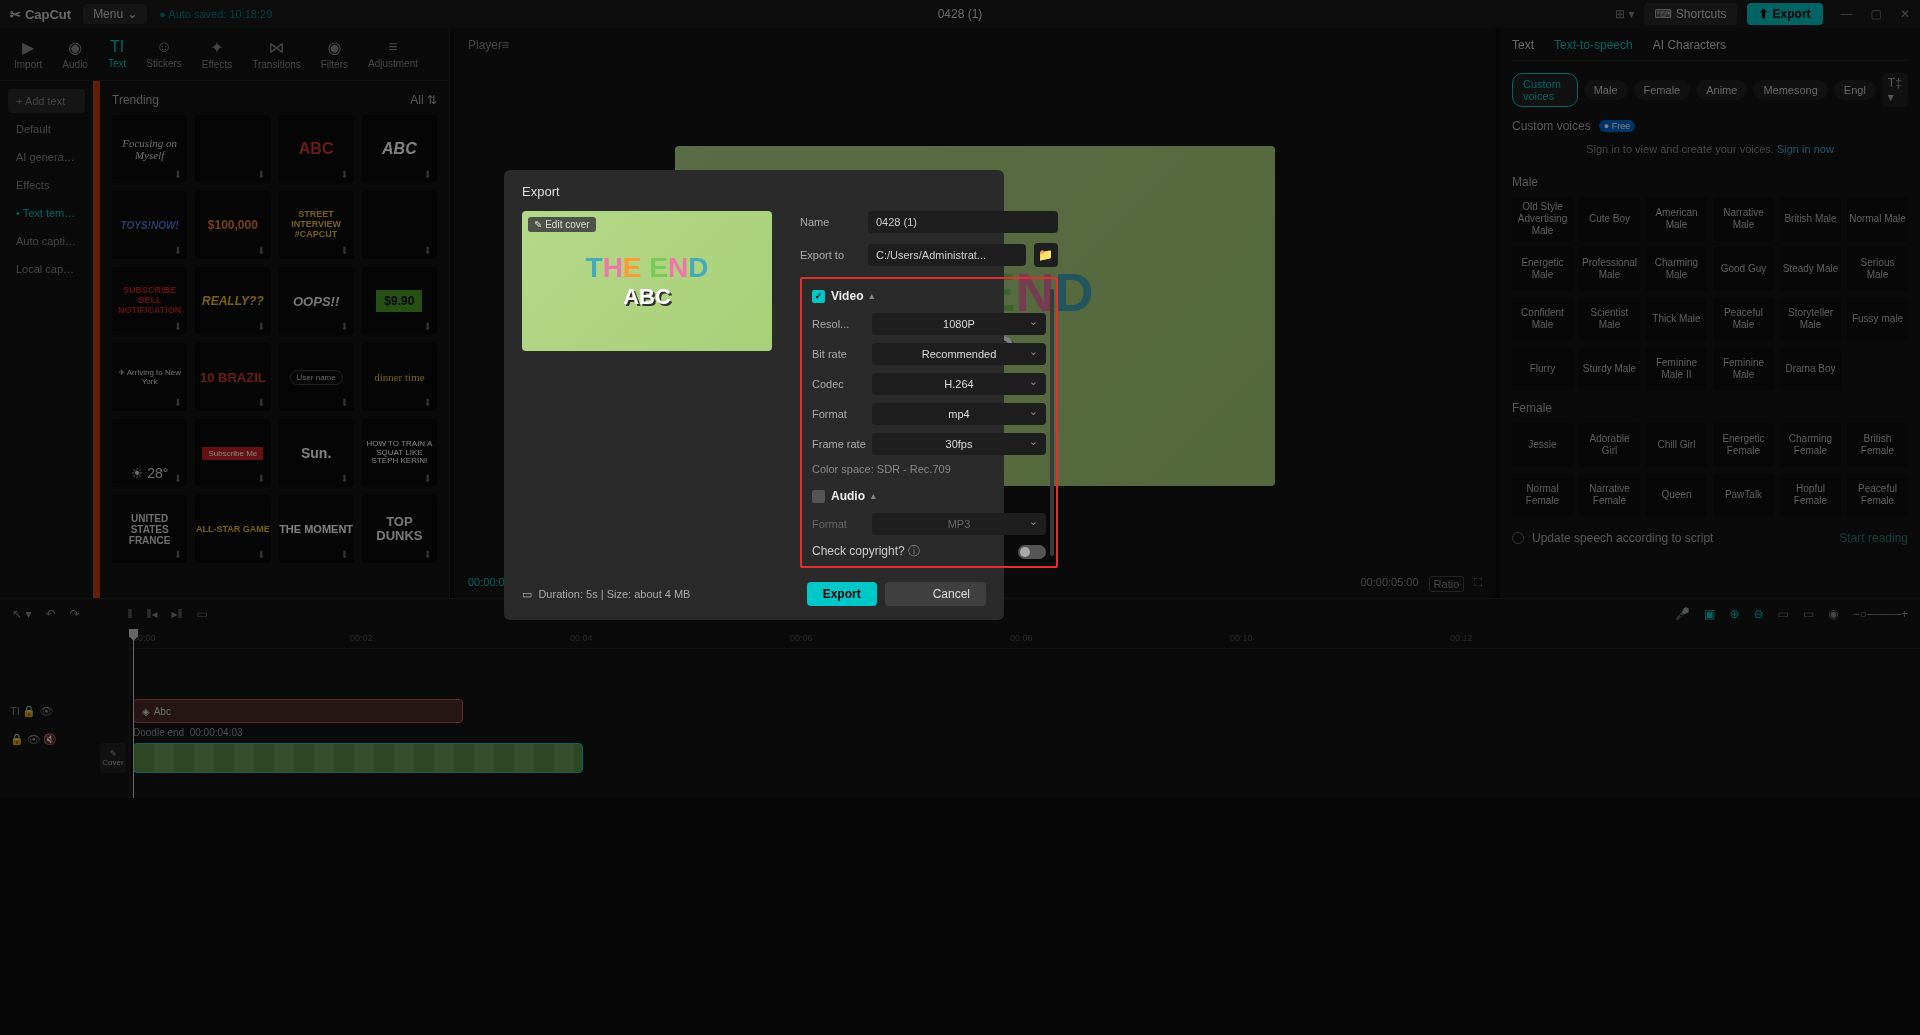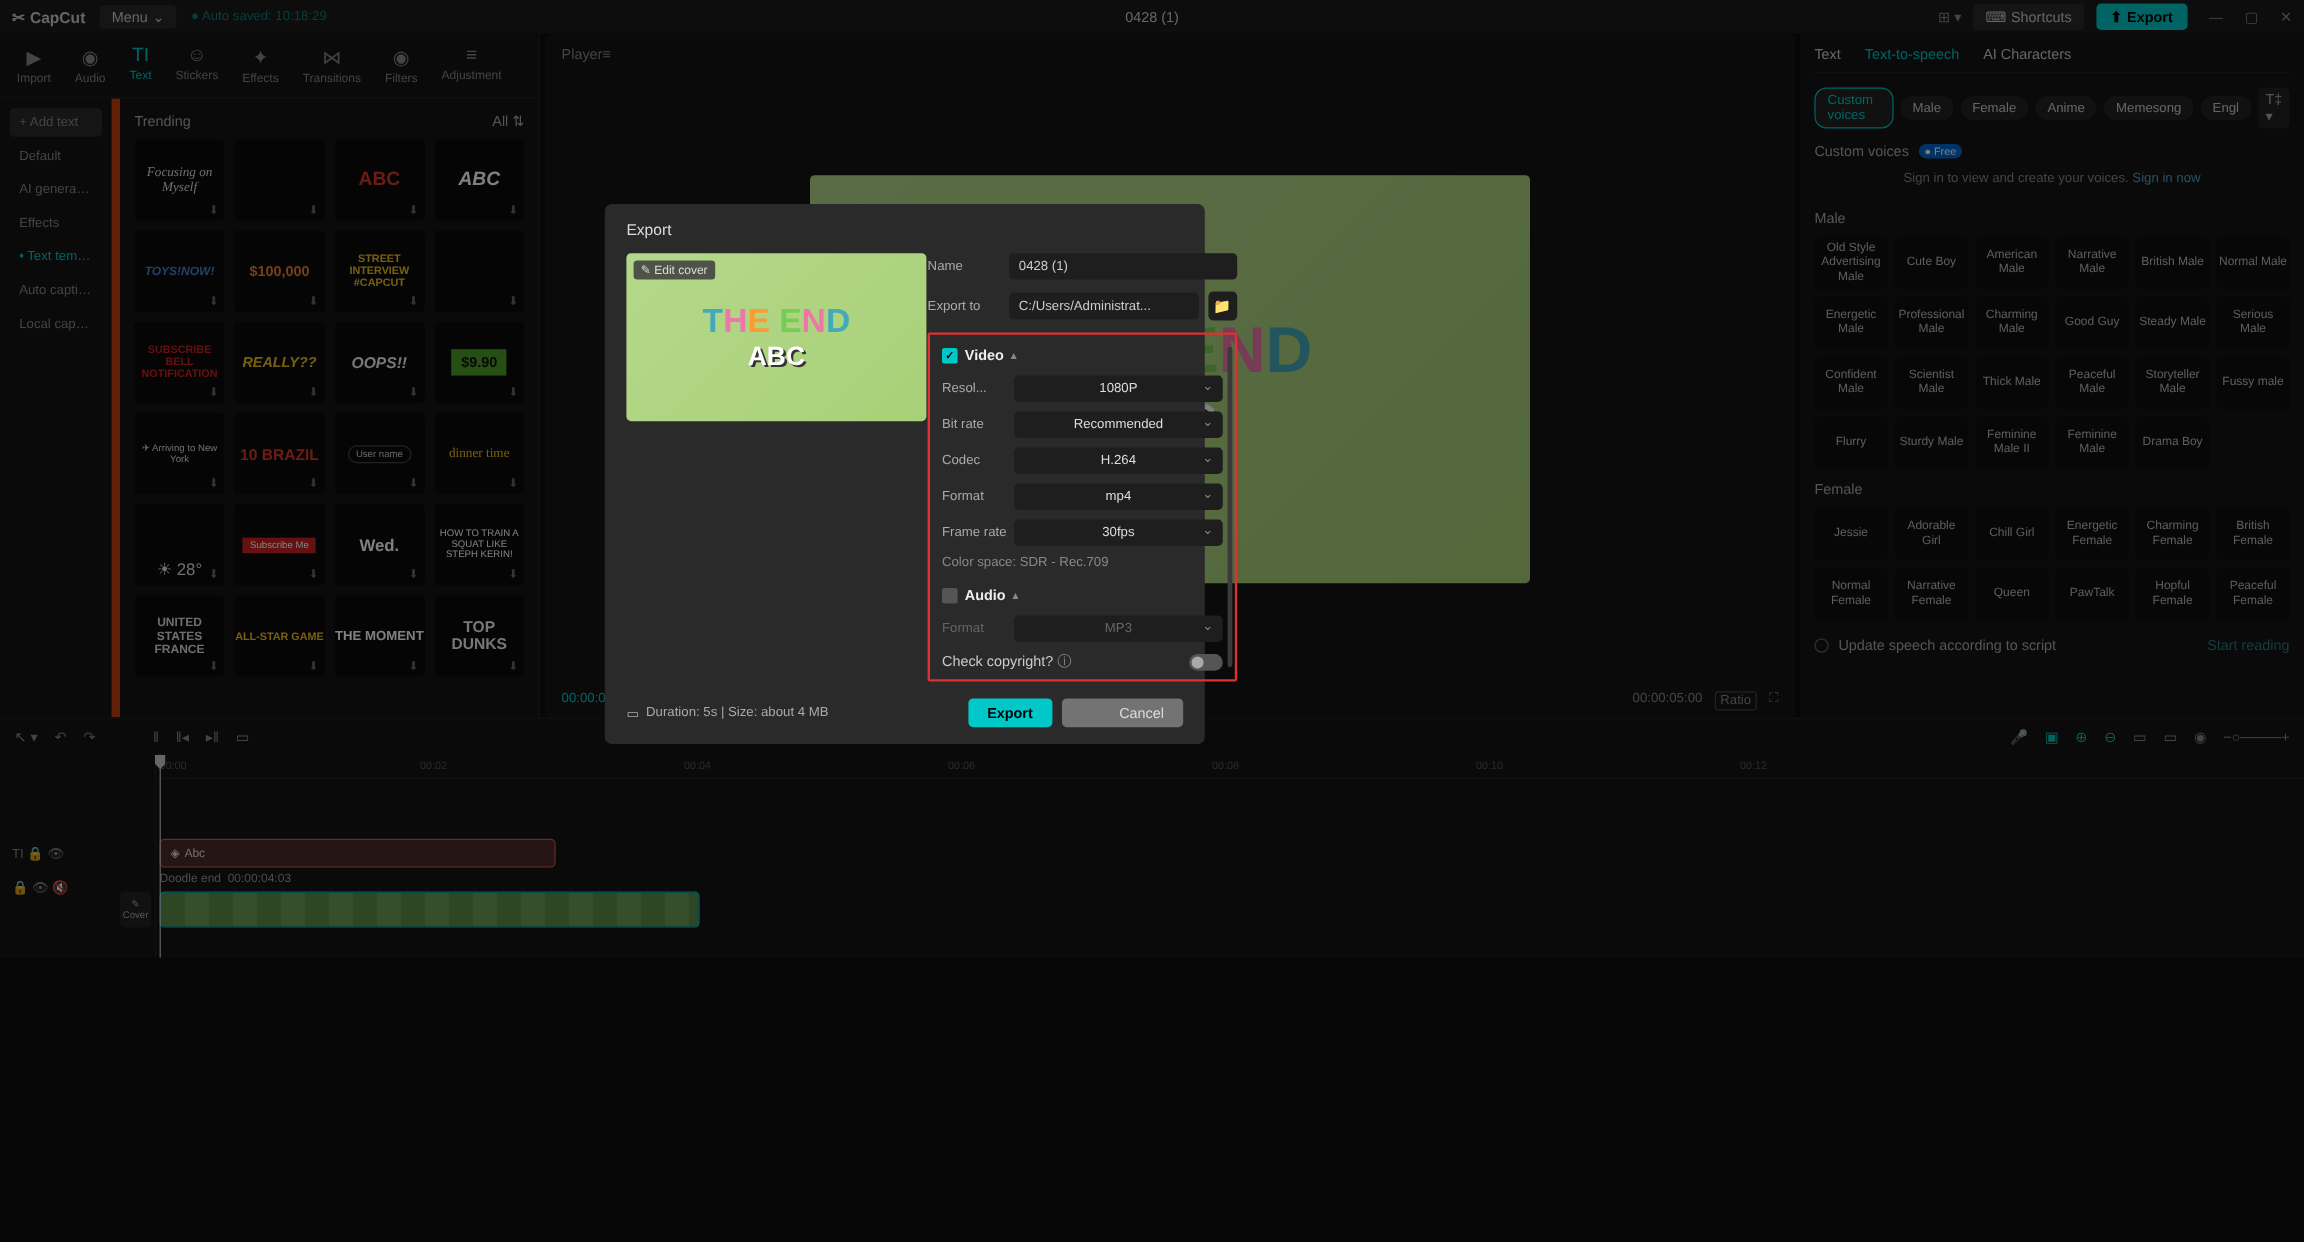--- a/index.html
+++ b/index.html
@@ -100,21 +100,21 @@
 .tl-tick { position: absolute; color: #555; font-size: 9px; top: 4px; }
 .tl-playhead { position: absolute; left: 3px; top: 0; bottom: 0; width: 1px; background: #ccc; }
 .tl-playhead::before { content: ""; position: absolute; top: 0; left: -4px; width: 9px; height: 12px; background: #ccc; clip-path: polygon(0 0, 100% 0, 100% 60%, 50% 100%, 0 60%); }
 .tl-clip-row { height: 28px; position: relative; }
 .tl-text-clip { position: absolute; left: 3px; width: 330px; height: 24px; top: 2px; background: #4a2a2a; border: 1px solid #c8584a; border-radius: 4px; display: flex; align-items: center; padding: 0 8px; color: #ddd; font-size: 10px; gap: 4px; }
 .tl-doodle-label { position: absolute; left: 3px; top: 2px; color: #999; font-size: 10px; }
 .tl-video-clip { position: absolute; left: 3px; width: 450px; height: 30px; top: 18px; background: repeating-linear-gradient(90deg, #5a8f4a, #5a8f4a 20px, #6a9f5a 20px, #6a9f5a 40px); border: 1px solid #00c8c8; border-radius: 4px; }
 .cover-btn { position: absolute; left: -30px; top: 18px; width: 26px; height: 30px; background: #222; border-radius: 4px; display: flex; flex-direction: column; align-items: center; justify-content: center; font-size: 8px; color: #aaa; }
 .export-modal { position: absolute; left: 504px; top: 170px; width: 500px; background: #2a2a2a; border-radius: 6px; z-index: 200; padding: 14px 18px; color: #ccc; }
 .modal-title { font-size: 13px; color: #ddd; margin-bottom: 12px; }
-.modal-body { display: flex; gap: 1px; }
+.modal-body { display: flex; gap: 28px; }
 .cover-preview { width: 250px; height: 140px; background: linear-gradient(135deg, #b4d88a 0%, #a8d078 100%); border-radius: 4px; position: relative; display: flex; flex-direction: column; align-items: center; justify-content: center; }
 .edit-cover-badge { position: absolute; top: 6px; left: 6px; background: rgba(60,60,60,0.85); padding: 2px 6px; border-radius: 3px; font-size: 10px; color: #ddd; }
 .cover-theend { display: flex; font-size: 28px; font-weight: 700; }
 .cover-theend span:nth-child(1){color:#4ab;} .cover-theend span:nth-child(2){color:#e7a;} .cover-theend span:nth-child(3){color:#f93;}
 .cover-theend span:nth-child(4){color:#7c5;} .cover-theend span:nth-child(5){color:#e7a;} .cover-theend span:nth-child(6){color:#4ab;} .cover-theend span:nth-child(7){color:#d6e;}
 .cover-abc { color: #fff; font-size: 22px; font-weight: 800; text-shadow: 2px 2px 0 #333; }
 .form-col { flex: 1; }
 .form-row { display: flex; align-items: center; margin-bottom: 10px; gap: 8px; }
 .form-row label { width: 60px; color: #aaa; font-size: 11px; white-space: nowrap; overflow: hidden; }
 .form-input { flex: 1; background: #1e1e1e; border: none; color: #ccc; padding: 5px 8px; border-radius: 4px; font-size: 11px; }
@@ -134,21 +134,21 @@
 .copyright-row { display: flex; align-items: center; justify-content: space-between; margin-top: 4px; }
 .toggle { width: 28px; height: 14px; background: #555; border-radius: 7px; position: relative; cursor: pointer; }
 .toggle::after { content: ""; position: absolute; left: 2px; top: 2px; width: 10px; height: 10px; background: #aaa; border-radius: 50%; }
 .scroll-track { position: absolute; right: 2px; top: 10px; bottom: 10px; width: 4px; background: #3a3a3a; border-radius: 2px; }
 
 .modal-footer { display: flex; align-items: center; margin-top: 14px; gap: 10px; }
 .duration-text { color: #aaa; font-size: 11px; display: flex; align-items: center; gap: 6px; }
 .footer-right { margin-left: auto; display: flex; gap: 8px; }
 .btn { padding: 5px 16px; border-radius: 4px; font-size: 12px; cursor: pointer; }
 .btn-export { background: #00c8c8; color: #000; font-weight: 600; }
-.btn-cancel { background: #737373; color: #ddd; padding-left: 48px; }
+.btn-cancel { background: #404040; color: #ddd; padding-left: 48px; }
 </style>
 </head>
 <body>
 
 <div class="topbar">
   <div class="logo">✂ <span>CapCut</span></div>
   <div class="menu-btn"><span>Menu</span> ⌄</div>
   <div class="autosave">● <span>Auto saved: 10:18:29</span></div>
   <div class="title-center">0428 (1)</div>
   <div class="top-right">
@@ -278,21 +278,21 @@
             </div>
           <div class="template-cell">
               <span class="t-weather">☀ <span>28°</span></span>
               <span class="dl">⬇</span>
             </div>
           <div class="template-cell">
               <span class="t-submeredpill">Subscribe Me</span>
               <span class="dl">⬇</span>
             </div>
           <div class="template-cell">
-              <span class="t-fri">Wed.</span>
+              <span class="t-fri">Sun.</span>
               <span class="dl">⬇</span>
             </div>
           <div class="template-cell">
               <span class="t-howto">HOW TO TRAIN A SQUAT LIKE STEPH KERIN!</span>
               <span class="dl">⬇</span>
             </div>
           <div class="template-cell">
               <span class="t-usfrance">UNITED STATES FRANCE</span>
               <span class="dl">⬇</span>
             </div>

